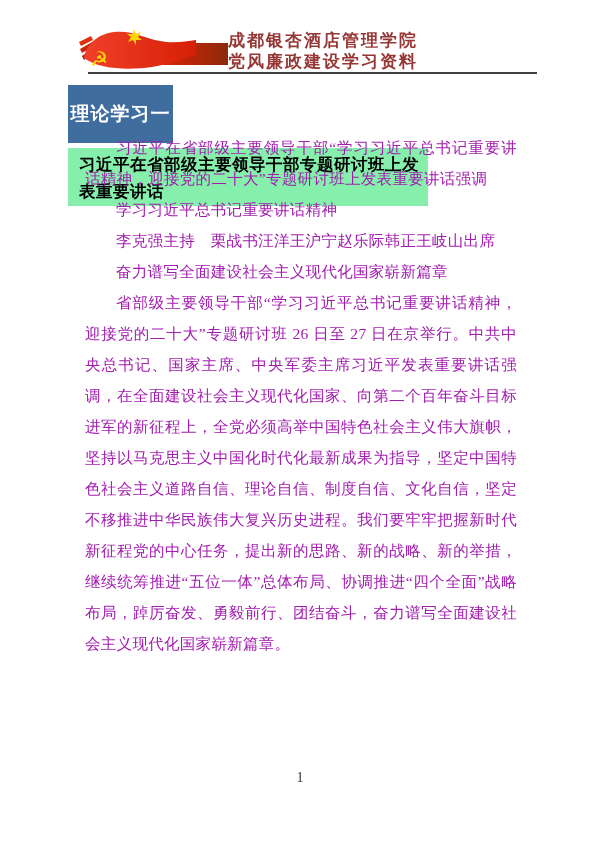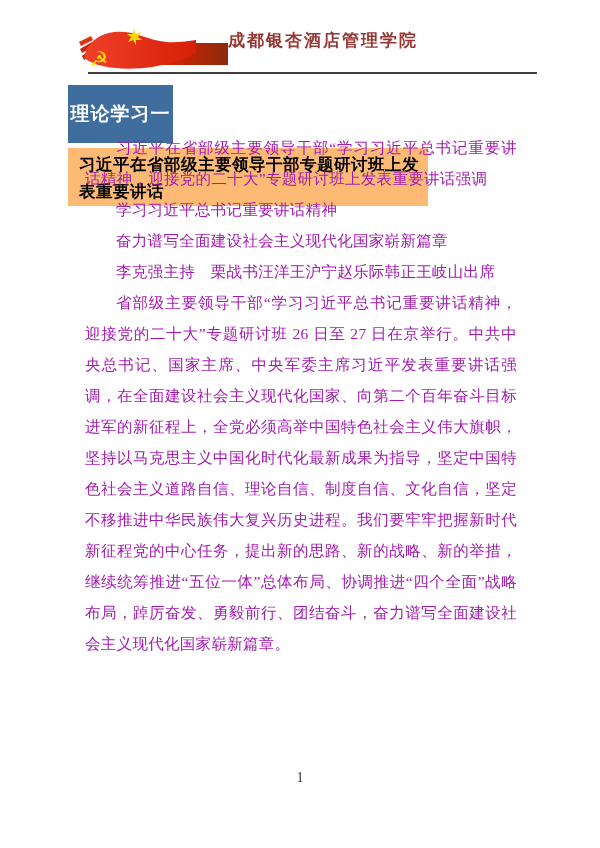--- a/index.html
+++ b/index.html
@@ -19,21 +19,21 @@
   .header-rule{position:absolute;top:72px;left:88px;width:449px;height:2px;background:#3f3f3f;}
   
   .title-bar{position:absolute;top:85px;left:68px;width:470px;display:flex;gap:5px;flex-direction:column;}
   .lesson-label{
     width:105px;height:58px;background:#3e6d9e;color:#ffffff;
     display:flex;align-items:center;justify-content:center;
     font-family:"Liberation Sans","DejaVu Sans",sans-serif;
     font-weight:bold;font-size:19px;letter-spacing:1px;
   }
   .lesson-title{
-    width:360px;height:58px;background:#fdba74;color:#000000;
+    width:360px;height:58px;background:#86efac;color:#000000;
     box-sizing:border-box;padding:4px 8px 2px 11px;
     display:flex;align-items:center;
     font-family:"Liberation Sans","DejaVu Sans",sans-serif;
     font-weight:bold;font-size:16.5px;line-height:27px;letter-spacing:0.5px;
   }
   
   .doc-body{position:absolute;top:132px;left:85px;width:432px;color:#a21caf;font-family:Liberation Serif, serif;}
   .doc-body p{
     margin:0;text-indent:2em;text-align:justify;
     font-size:15.5px;line-height:31px;letter-spacing:0.3px;
@@ -71,32 +71,33 @@
 
       <path d="M6,30 C8,16 20,6 36,4 C54,2 66,10 82,13 C96,16 108,13 118,12
                L118,26 C104,32 92,36 74,39 C52,42 22,42 6,30 Z" fill="url(#flagGrad)"></path>
 
       <path d="M56,1 l2,5 5,-2 -3,5 4,3 -6,0 0,5 -3,-5 -5,2 3,-5 -4,-3 6,0 Z" fill="#ffd700"></path>
 
       <text x="12" y="38" font-size="20" fill="#ffde00" font-family="'DejaVu Sans',sans-serif">☭</text>
     </svg>
     <div class="header-text">
       <div class="header-line">成都银杏酒店管理学院</div>
+      <div class="header-line">党风廉政建设学习资料</div>
     </div>
   </div>
   <div class="header-rule"></div>
 
   <div class="title-bar">
     <div class="lesson-label">理论学习一</div>
     <div class="lesson-title">习近平在省部级主要领导干部专题研讨班上发表重要讲话</div>
   </div>
 
   <div class="doc-body">
       <p>习近平在省部级主要领导干部“学习习近平总书记重要讲话精神，迎接党的二十大”专题研讨班上发表重要讲话强调</p>
       <p>学习习近平总书记重要讲话精神</p>
+      <p>李克强主持　栗战书汪洋王沪宁赵乐际韩正王岐山出席</p>
       <p>奋力谱写全面建设社会主义现代化国家崭新篇章</p>
-      <p>李克强主持　栗战书汪洋王沪宁赵乐际韩正王岐山出席</p>
       <p>省部级主要领导干部“学习习近平总书记重要讲话精神，迎接党的二十大”专题研讨班 26 日至 27 日在京举行。中共中央总书记、国家主席、中央军委主席习近平发表重要讲话强调，在全面建设社会主义现代化国家、向第二个百年奋斗目标进军的新征程上，全党必须高举中国特色社会主义伟大旗帜，坚持以马克思主义中国化时代化最新成果为指导，坚定中国特色社会主义道路自信、理论自信、制度自信、文化自信，坚定不移推进中华民族伟大复兴历史进程。我们要牢牢把握新时代新征程党的中心任务，提出新的思路、新的战略、新的举措，继续统筹推进“五位一体”总体布局、协调推进“四个全面”战略布局，踔厉奋发、勇毅前行、团结奋斗，奋力谱写全面建设社会主义现代化国家崭新篇章。</p>
     </div>
 
   <div class="page-number">1</div>
 
 </div>
 
 </body></html>

